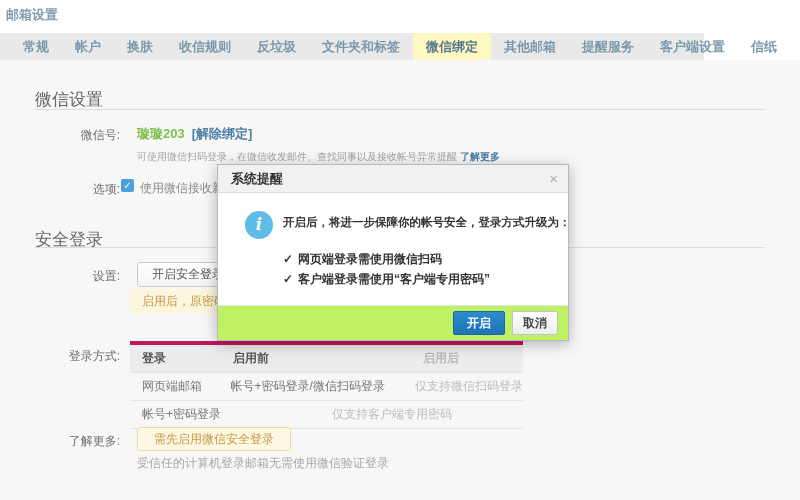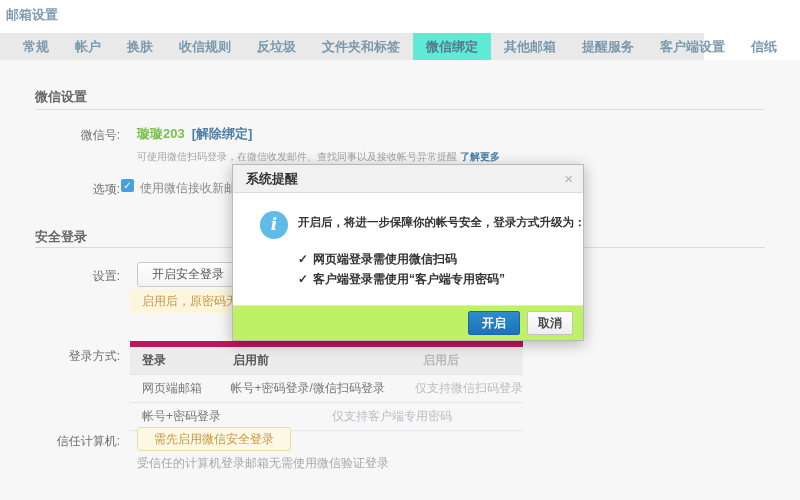--- a/index.html
+++ b/index.html
@@ -5,61 +5,61 @@
   html,body{margin:0;padding:0;}
   body{width:800px;height:500px;overflow:hidden;background:#fff;
        font-family:"Liberation Sans",sans-serif;}
   .page{position:relative;width:800px;height:500px;background:#fff;overflow:hidden;}
 
   .page-title{position:absolute;left:6px;top:6px;font-size:13px;font-weight:bold;color:#7f9cb1;}
 
   .tabbar{position:absolute;left:0;top:33px;width:704px;height:27px;background:#e9e9e9;
           display:flex;box-sizing:border-box;padding-left:10px;}
   .tab{padding:0 13px;line-height:27px;font-size:13px;font-weight:bold;color:#7b99ac;cursor:pointer;white-space:nowrap;}
-  .tab.active{background:#5eead4;color:#587智a;color:#57778c;}
+  .tab.active{background:#fef9c3;color:#587智a;color:#57778c;}
 
   .content-bg{position:absolute;left:0;top:60px;width:800px;height:440px;background:#f7f7f7;}
 
-  .sec-header{position:absolute;left:35px;font-size:13px;font-weight:bold;color:#666;}
+  .sec-header{position:absolute;left:35px;font-size:17px;font-weight:normal;color:#666;}
   .divider{position:absolute;left:35px;width:730px;height:1px;background:#dcdcdc;}
 
   .form-label{position:absolute;left:0;width:120px;text-align:right;font-size:12px;color:#6e6e6e;white-space:nowrap;}
 
   .wechat-name{position:absolute;left:137px;top:125px;font-size:13px;font-weight:bold;color:#7cbf4b;white-space:nowrap;}
   .unbind-link{color:#4d7ea6;font-weight:bold;margin-left:7px;cursor:pointer;}
   .wechat-desc{position:absolute;left:137px;top:150px;font-size:10px;color:#a3a3a3;white-space:nowrap;}
   .learn-more{color:#4d7ea6;font-weight:bold;cursor:pointer;margin-left:3px;}
 
   .checkbox{position:absolute;left:121px;top:179px;width:13px;height:13px;background:#49a0dc;
             border-radius:2px;color:#fff;font-size:10px;line-height:13px;text-align:center;cursor:pointer;}
   .option-text{position:absolute;left:140px;top:180px;font-size:12px;color:#8a8a8a;white-space:nowrap;}
 
   .enable-btn{position:absolute;left:137px;top:262px;height:25px;line-height:23px;padding:0 14px;
               background:linear-gradient(#fefefe,#f4f4f4);border:1px solid #c9c9c9;border-radius:3px;
               font-size:12px;color:#555;cursor:pointer;box-sizing:border-box;}
   .warn-box{position:absolute;left:130px;top:289px;height:25px;line-height:25px;padding:0 12px;
             background:#fcf6df;color:#c6963f;font-size:12px;white-space:nowrap;}
 
-  .ltable{position:absolute;left:130px;top:341px;width:393px;font-size:12px;border-top:6px solid #be185d;}
+  .ltable{position:absolute;left:130px;top:341px;width:393px;font-size:12px;border-top:4px solid #be185d;}
   .trow{display:flex;height:27px;line-height:27px;border-bottom:1px solid #dbe7f1;}
   .trow.head{background:#ececec;font-weight:bold;}
   .c1{width:91px;padding-left:12px;box-sizing:border-box;white-space:nowrap;}
   .c2{width:190px;padding-left:12px;box-sizing:border-box;white-space:nowrap;}
   .c3{flex:1;padding-left:12px;box-sizing:border-box;white-space:nowrap;}
   .trow.head .c1,.trow.head .c2{color:#555;}
   .trow.head .c3{color:#b8b8b8;}
   .trow.body .c1,.trow.body .c2{color:#777;}
   .trow.body .c3{color:#b9bdc1;}
 
   .trusted-btn{position:absolute;left:137px;top:427px;height:24px;line-height:22px;padding:0 16px;
                background:#fdf8e3;border:1px solid #ecdca4;border-radius:3px;color:#c6963f;
                font-size:12px;cursor:pointer;box-sizing:border-box;white-space:nowrap;}
   .trusted-desc{position:absolute;left:137px;top:455px;font-size:12px;color:#a8a8a8;white-space:nowrap;}
 
-  .modal{position:absolute;left:232px;top:164px;width:350px;background:#fff;z-index:10;
+  .modal{position:absolute;left:217px;top:164px;width:350px;background:#fff;z-index:10;
          border:1px solid #b9b9b9;box-shadow:0 3px 14px rgba(0,0,0,0.28);}
   .modal-header{position:relative;height:27px;background:#f1f1f1;border-bottom:1px solid #dadada;
                 line-height:27px;padding:0 13px;font-size:13px;font-weight:bold;color:#333;}
   .modal-close{position:absolute;right:10px;top:0;line-height:27px;color:#b0b0b0;font-size:15px;
                font-weight:normal;cursor:pointer;}
   .modal-body{position:relative;height:112px;background:#fff;}
   .info-icon{position:absolute;left:27px;top:18px;width:28px;height:28px;border-radius:50%;
              background:#5fbbe8;color:#fff;text-align:center;line-height:27px;
              font-family:"DejaVu Serif",serif;font-style:italic;font-weight:bold;font-size:17px;}
   .modal-msg{position:absolute;left:65px;top:22px;font-size:11.5px;font-weight:bold;color:#333;white-space:nowrap;}
@@ -129,21 +129,21 @@
       <div class="c1">网页端邮箱</div>
       <div class="c2">帐号+密码登录/微信扫码登录</div>
       <div class="c3">仅支持微信扫码登录</div>
     </div>
     <div class="trow body">
       <div class="c2">帐号+密码登录</div>
       <div class="c3">仅支持客户端专用密码</div>
     </div>
   </div>
 
-  <div class="form-label" style="top:433px;">信任计算机:</div>
+  <div class="form-label" style="top:433px;">了解更多:</div>
   <button class="trusted-btn">需先启用微信安全登录</button>
   <div class="trusted-desc">受信任的计算机登录邮箱无需使用微信验证登录</div>
 
   <div class="modal">
     <div class="modal-header">
       <span>系统提醒</span>
       <span class="modal-close">×</span>
     </div>
     <div class="modal-body">
       <div class="info-icon">i</div>

